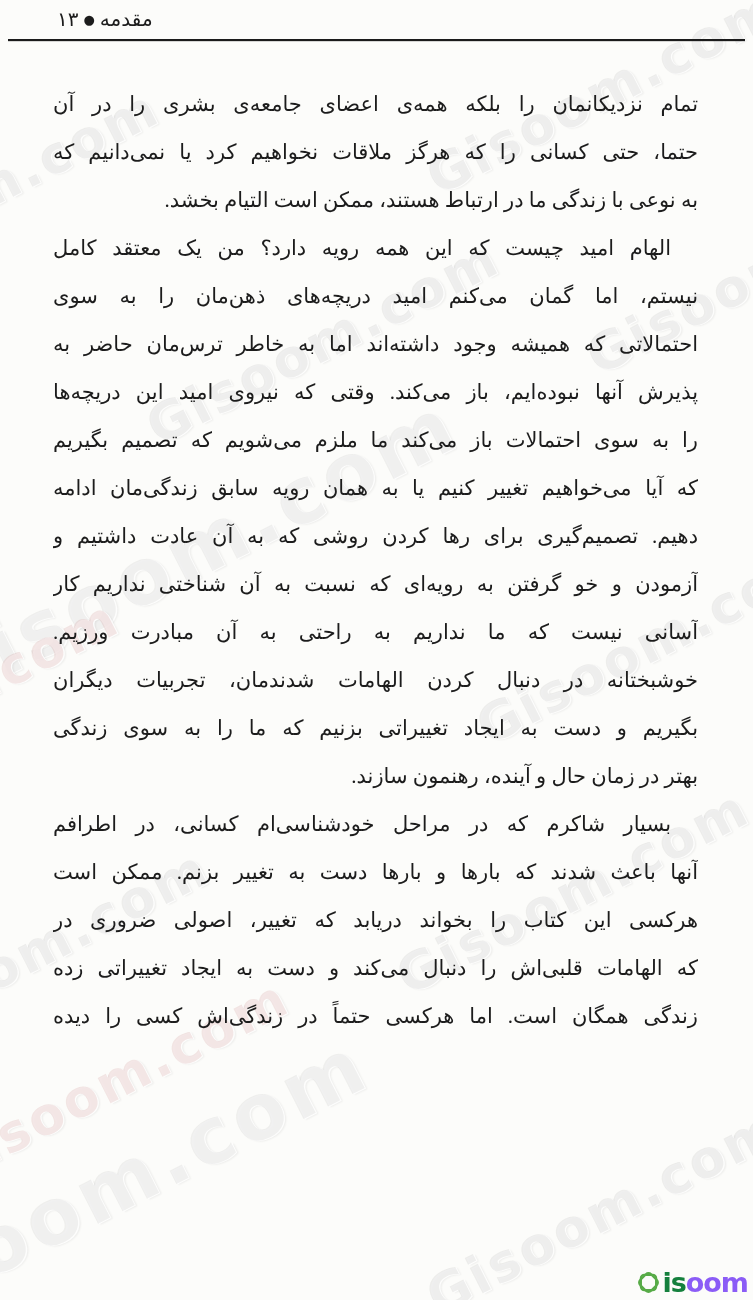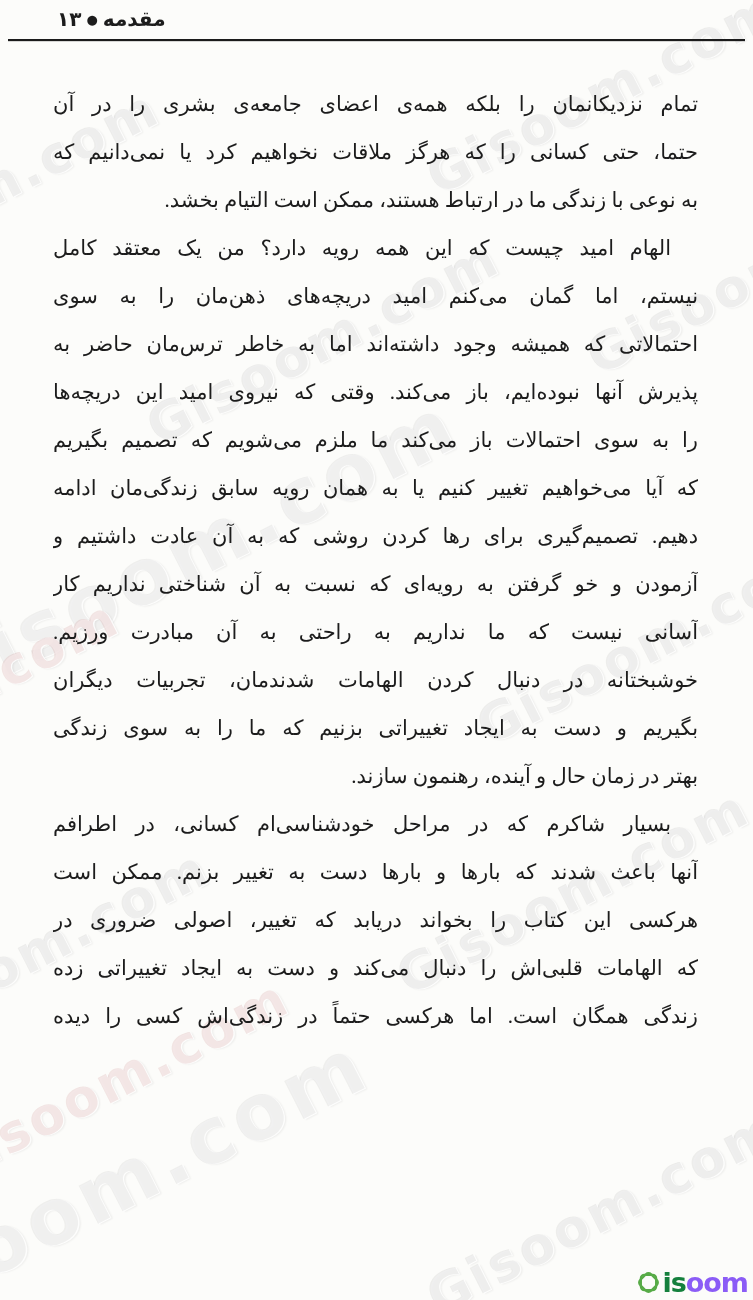--- a/index.html
+++ b/index.html
@@ -9,21 +9,21 @@
     margin:0 auto;
     background:#fcfcfa;
     overflow:hidden;
     font-family:"DejaVu Sans","DejaVu Serif",sans-serif;
     color:#1c1c1c;
   }
   
   .header{
     position:absolute;top:7px;left:57px;
     direction:rtl;
-    font-size:20px;font-weight:bold;
+    font-size:20px;font-weight:normal;
     letter-spacing:0.5px;
     white-space:nowrap;
   }
   .header .sep{font-size:13px;vertical-align:2px;padding:0 5px;}
   .rule{
     position:absolute;top:39px;left:8px;right:8px;
     border-top:2px solid #1b1b1b;
     box-shadow:0 1px 0 rgba(0,0,0,0.15);
   }
   

